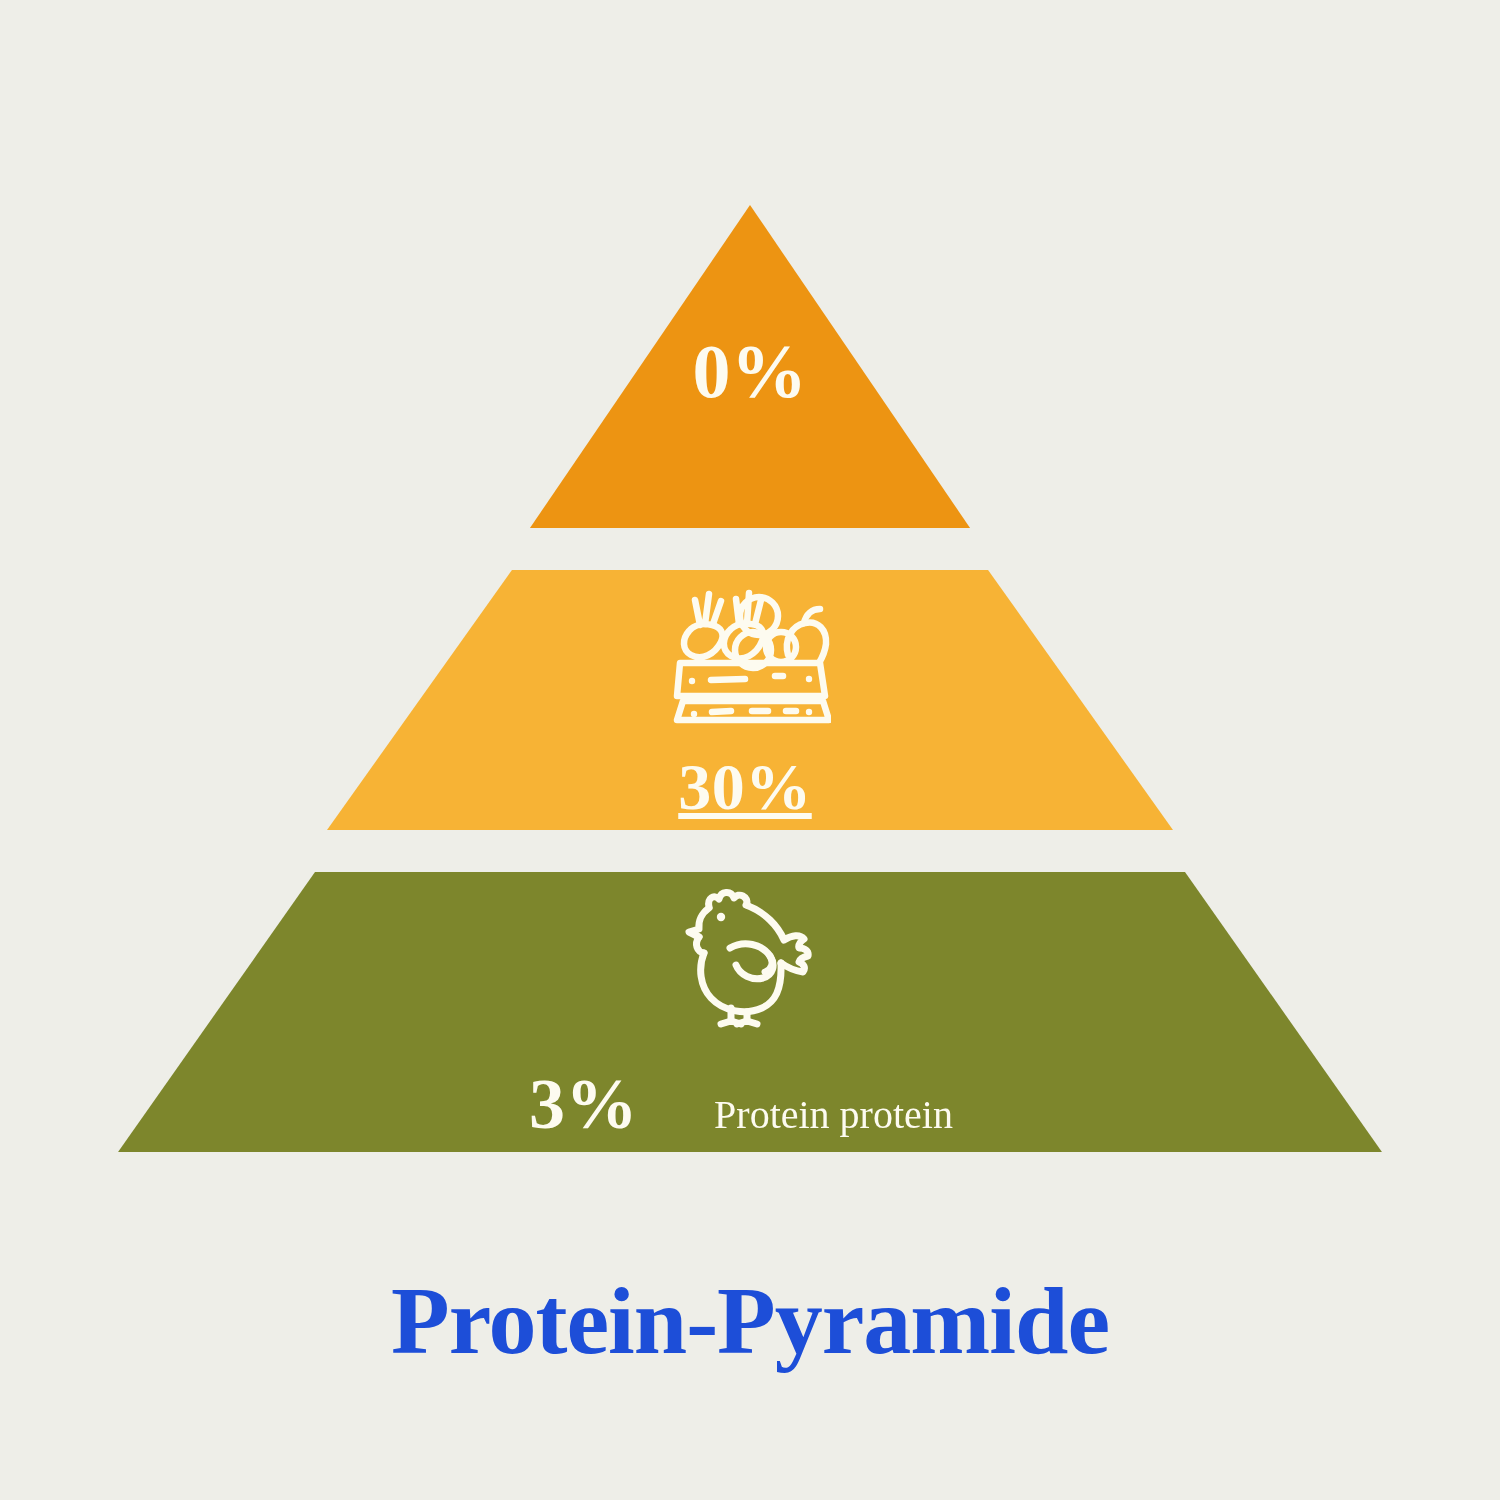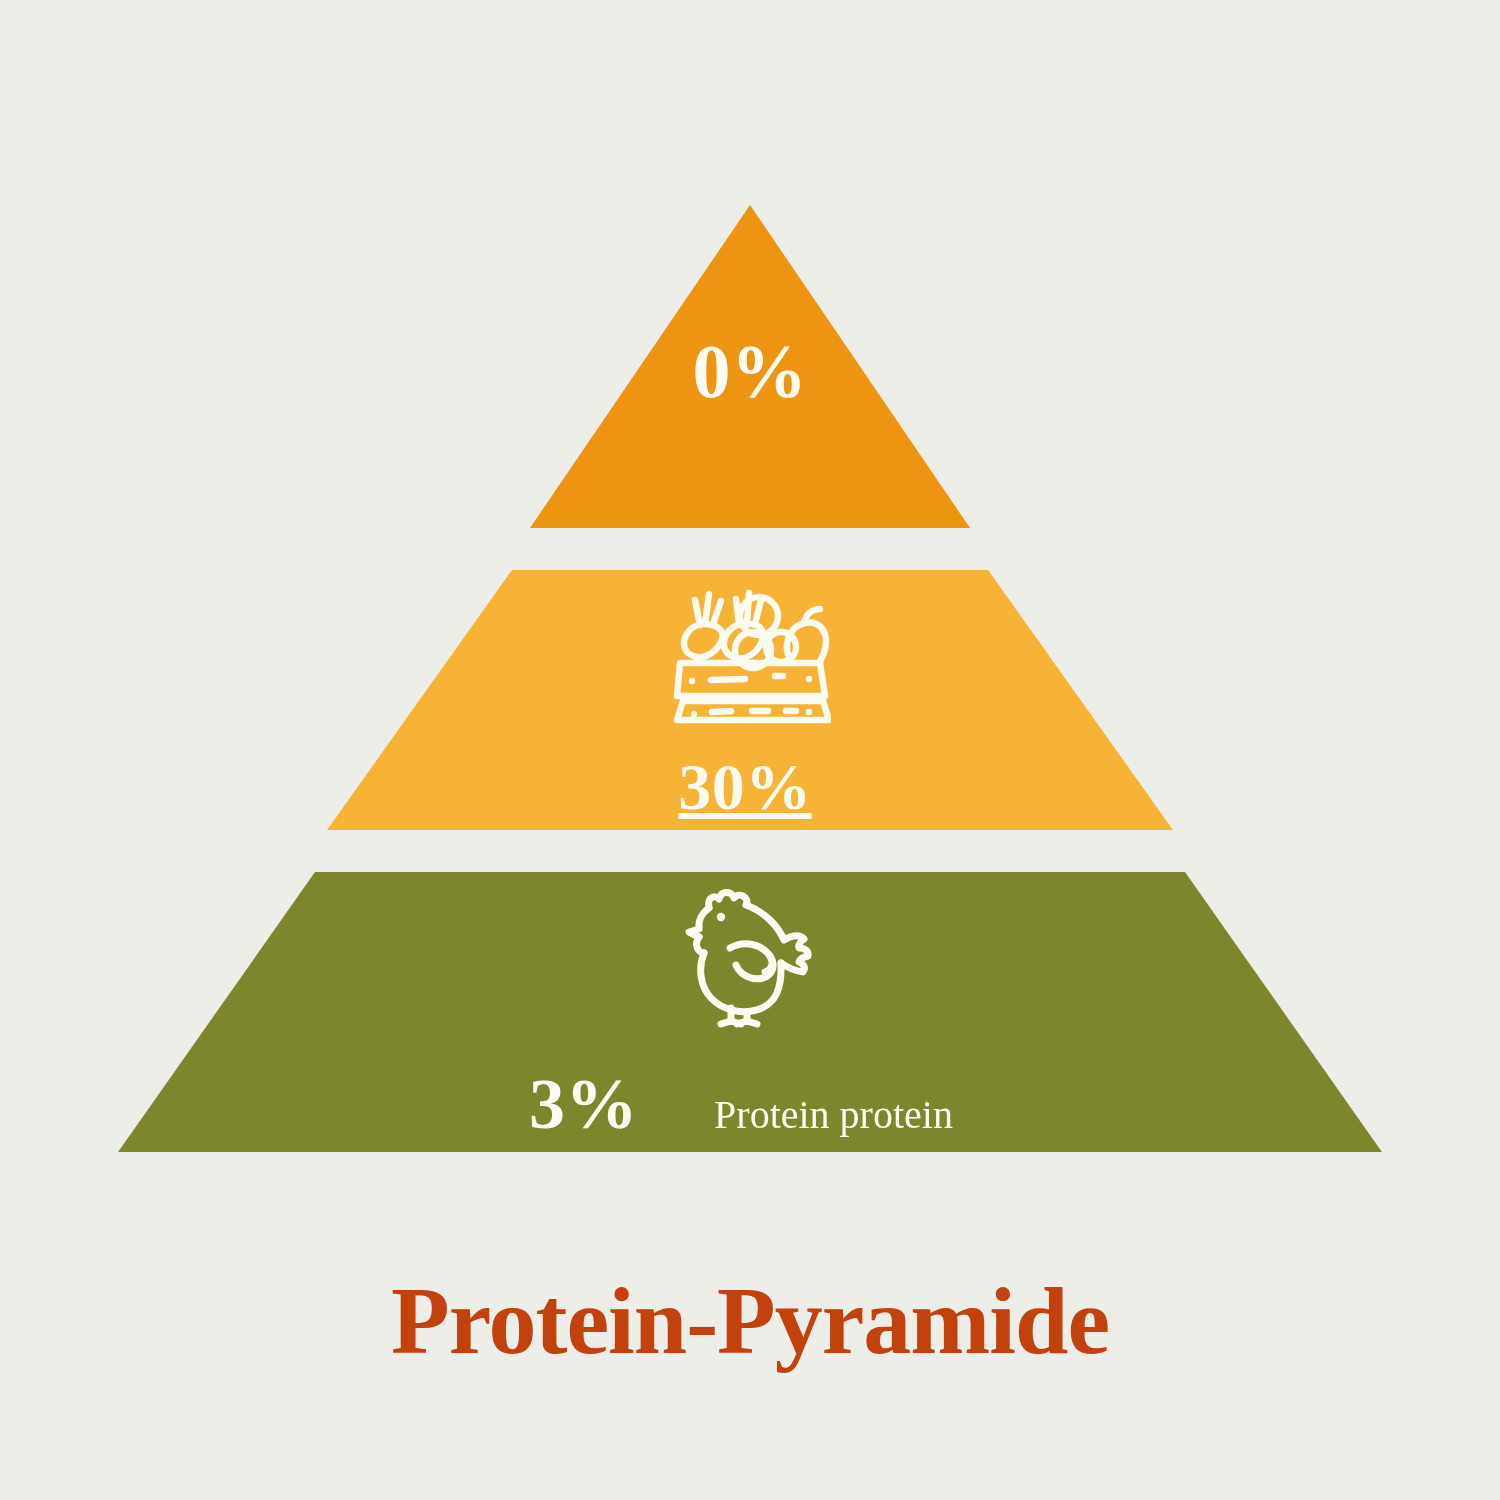--- a/index.html
+++ b/index.html
@@ -155,21 +155,21 @@
     display: block;
   }
 
   
   .title {
     position: absolute;
     left: 0;
     top: 1268px;
     width: 1500px;
     text-align: center;
-    color: #c2410c;
+    color: #1d4ed8;
     font-size: 96px;
     font-weight: bold;
     letter-spacing: -1px;
     line-height: 1.1;
   }
 </style>
 </head>
 <body>
 
 <div id="infographic">

